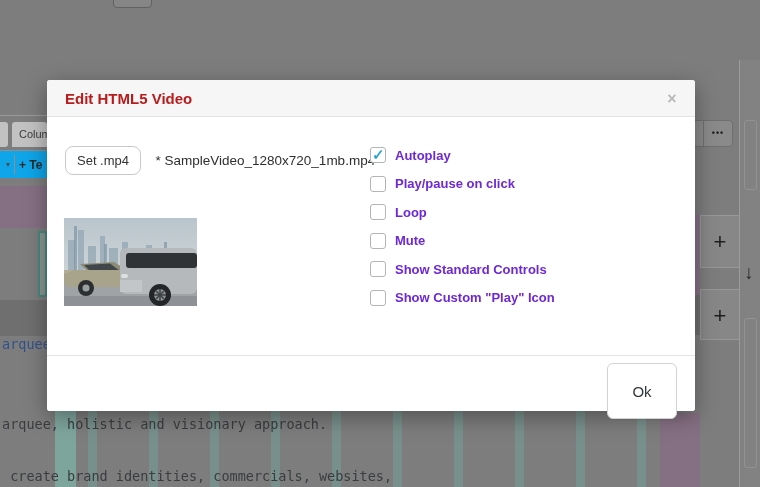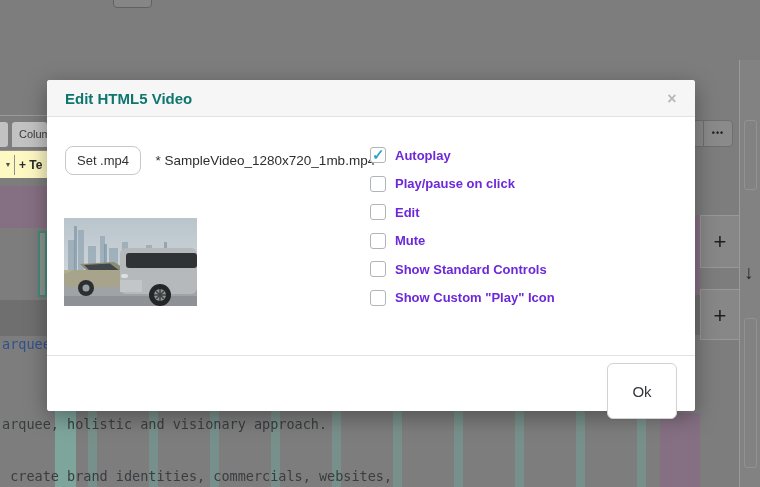--- a/index.html
+++ b/index.html
@@ -17,21 +17,21 @@
   .widget-chip { left:38px; top:231px; width:9px; height:66px; border:2px solid #47897f; background:#8a968d; }
   .purple-sliver { left:689px; top:215px; width:11px; height:80px; background:#857083; }
   .dark-sliver { left:689px; top:295px; width:11px; height:40px; background:#6e6e6e; }
   .purple-bottom-right { left:660px; top:413px; width:40px; height:74px; background:#857083; }
 
   .toolbar-line { left:0; top:115px; width:47px; height:1px; background:#9a9a9a; }
   .tab-fragment { left:-14px; top:122px; width:22px; height:25px; background:#c2c2c2; border-radius:3px; }
   .column-tab { left:12px; top:122px; width:35px; height:25px; background:#c2c2c2;
     border-radius:3px 3px 0 0; overflow:hidden; font-size:11px; color:#3a3a3a;
     line-height:25px; padding-left:7px; white-space:nowrap; }
-  .builder-row2 { left:0; top:150px; width:47px; height:28px; background:#fef9c3; border-top:1px solid #8f8f8f; }
+  .builder-row2 { left:0; top:150px; width:47px; height:28px; background:#0ea5e9; border-top:1px solid #8f8f8f; }
   .caret { left:2px; top:0; width:12px; height:28px; line-height:28px; font-size:7px; color:#4e4e4e; text-align:center; }
   .row2-divider { left:14px; top:4px; width:1px; height:20px; background:#8f8f8f; }
   .add-text { left:19px; top:0; height:28px; line-height:28px; font-size:12px; font-weight:bold; color:#2a2a2a; white-space:nowrap; }
 
   .top-mini-button { left:113px; top:-8px; width:39px; height:16px; border:1px solid #616161; background:#868686; border-radius:4px; }
 
   .more-group { left:692px; top:120px; width:41px; height:27px; background:#8a8a8a; border:1px solid #6f6f6f; border-radius:4px; }
   .more-divider { left:10px; top:0; width:1px; height:25px; background:#6f6f6f; }
   .more-dots { left:10px; top:0; width:30px; height:25px; line-height:25px; text-align:center;
     font-size:9px; font-weight:bold; letter-spacing:1px; color:#1f1f1f; }
@@ -51,21 +51,21 @@
     color:#3a3d3f; white-space:pre; }
   .marquee-frag { left:2px; top:336px; color:#31518c; }
   .para-top { left:2px; top:384px; }
   .para-bottom { left:2px; top:436px; }
 
   
   #modal { left:47px; top:80px; width:648px; height:331px; background:#ffffff;
     border-radius:3px; box-shadow:0 6px 22px rgba(0,0,0,0.35); z-index:10; }
   .modal-header { left:0; top:0; width:100%; height:37px; background:#f6f6f6;
     border-bottom:1px solid #e3e3e3; border-radius:3px 3px 0 0; }
-  .modal-title { left:18px; top:0; line-height:37px; font-size:15px; font-weight:bold; color:#0f766e; }
+  .modal-title { left:18px; top:0; line-height:37px; font-size:15px; font-weight:bold; color:#b91c1c; }
   .modal-close { right:10px; top:0; width:26px; height:37px; line-height:37px; text-align:center;
     font-size:16px; font-weight:bold; color:#b8b8b8; cursor:pointer; }
 
   .btn { display:inline-block; background:#fff; border:1px solid #c9c9c9; border-radius:8px;
     font-size:13px; color:#333; padding:6px 11px; cursor:pointer; }
   .mp4-row { left:18px; top:66px; white-space:nowrap; }
   .filename { font-size:13.5px; font-weight:500; color:#2e2e2e; margin-left:10px; }
   .ph-row { left:18px; top:105px; white-space:nowrap; }
   .star { font-size:13px; color:#2e2e2e; margin-left:9px; }
   .thumb { left:17px; top:138px; width:133px; height:88px; overflow:hidden; }
@@ -220,21 +220,21 @@
           <span class="cb-check">✓</span>
         </span>
       <span class="cb-label">Autoplay</span>
     </div>
     <div class="cb-row">
       <span class="cb-box"></span>
       <span class="cb-label">Play/pause on click</span>
     </div>
     <div class="cb-row">
       <span class="cb-box"></span>
-      <span class="cb-label">Edit</span>
+      <span class="cb-label">Loop</span>
     </div>
     <div class="cb-row">
       <span class="cb-box"></span>
       <span class="cb-label">Mute</span>
     </div>
     <div class="cb-row">
       <span class="cb-box"></span>
       <span class="cb-label">Show Standard Controls</span>
     </div>
     <div class="cb-row">

